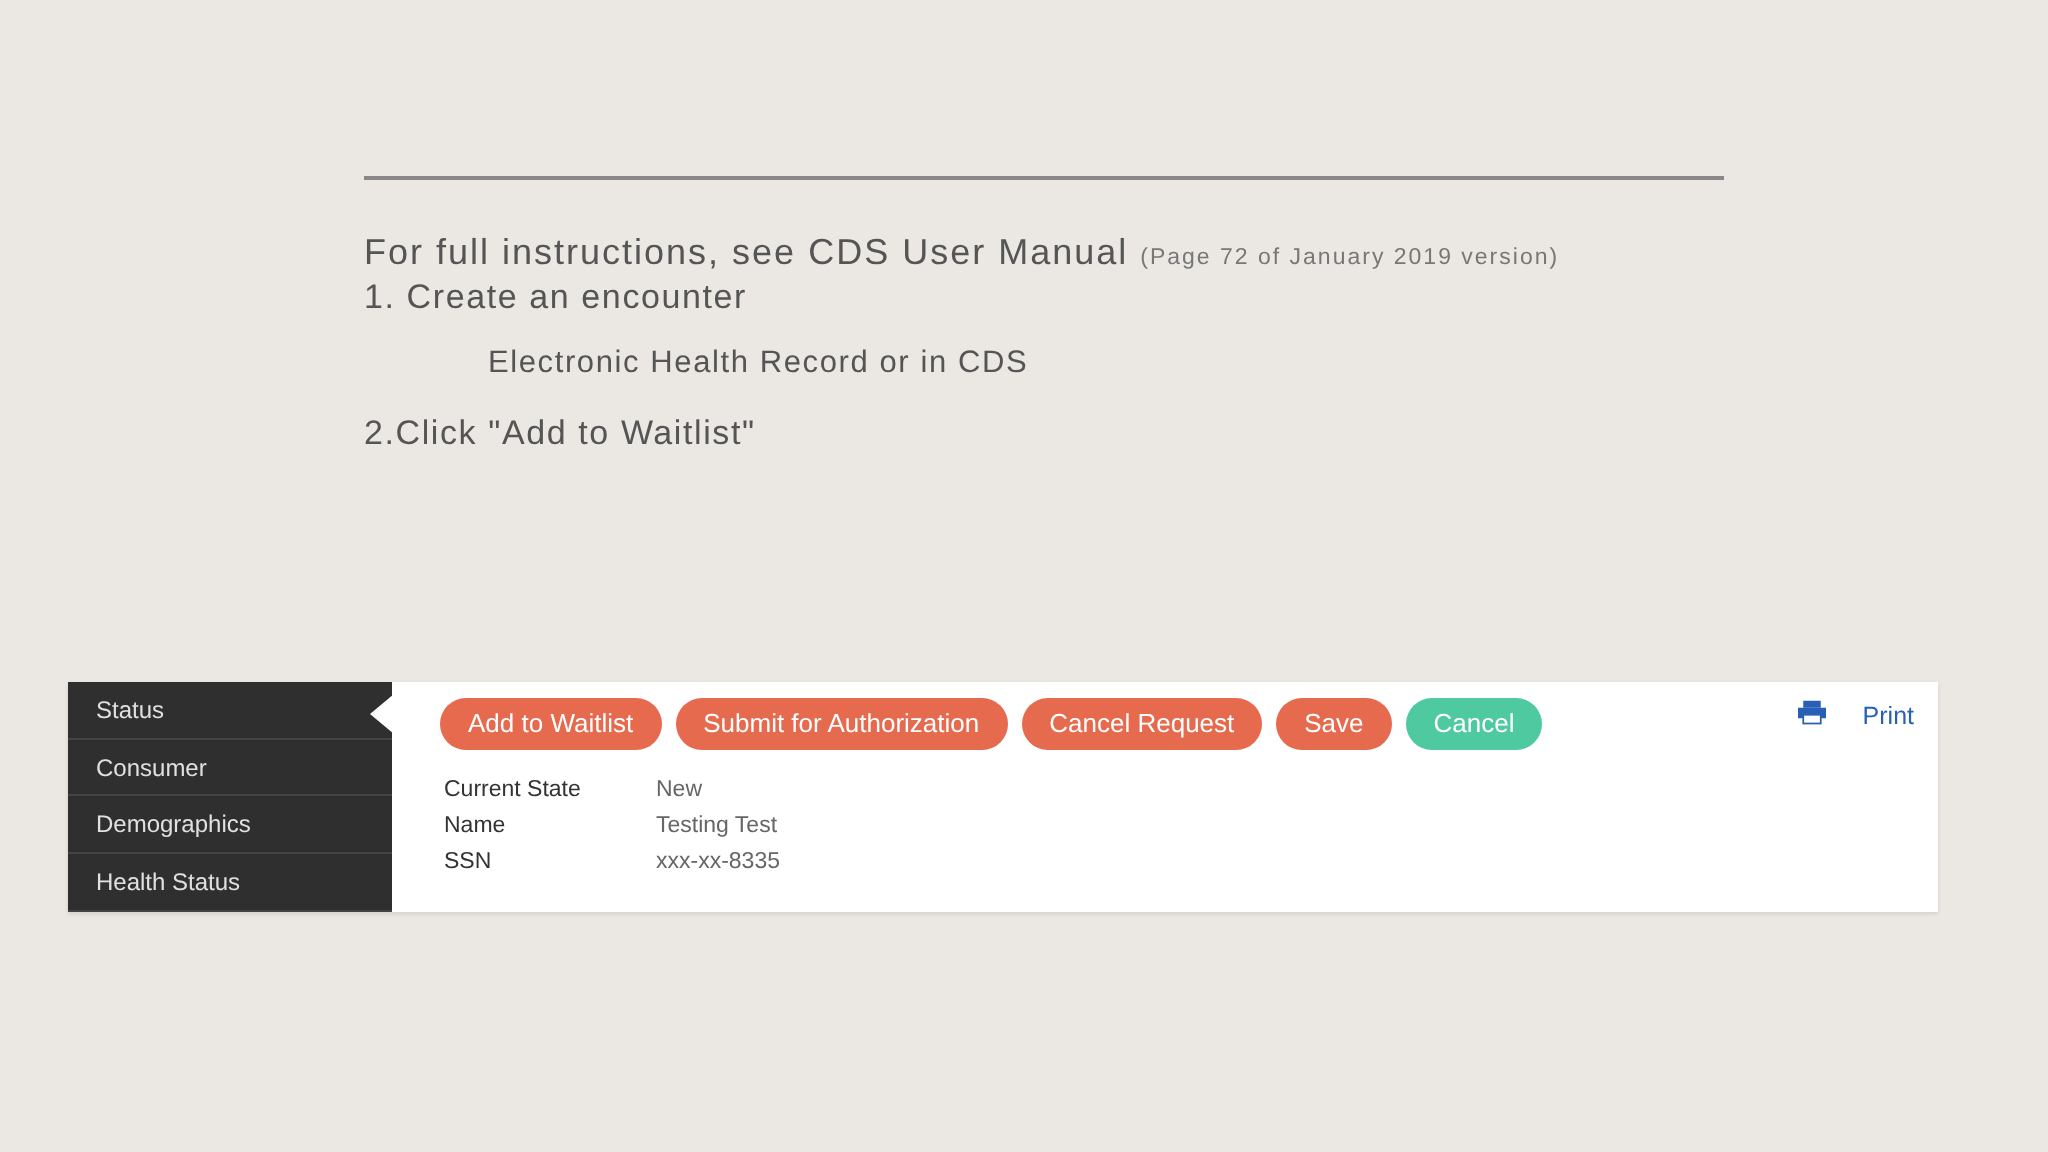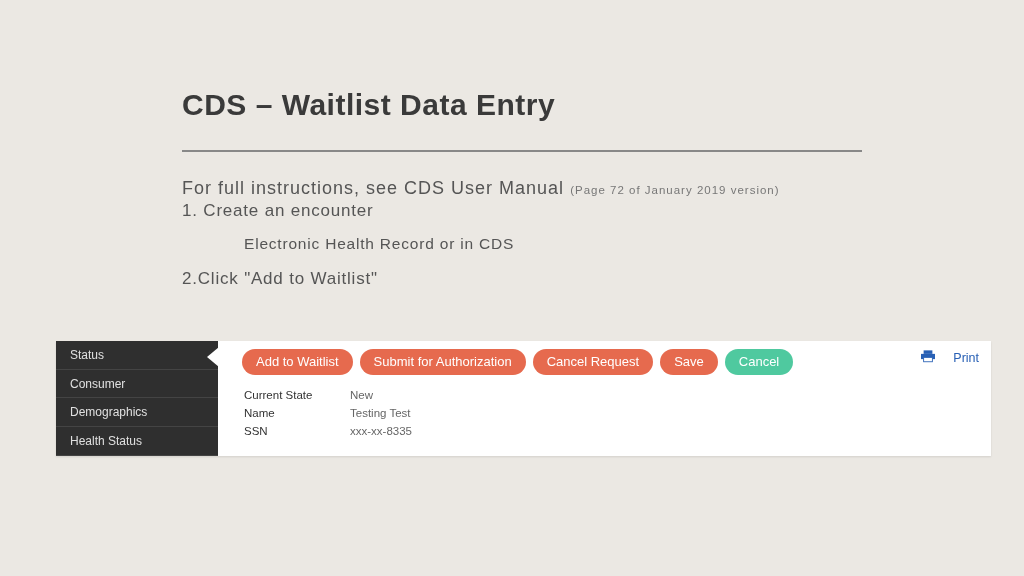--- a/index.html
+++ b/index.html
@@ -47,21 +47,21 @@
     .substep {
       font-size: 15.5px;
       color: #555;
       letter-spacing: 0.8px;
       margin-left: 62px;
       margin-bottom: 16px;
     }
     
     .app-panel {
       position: absolute;
-      left: 56px;
+      left: 34px;
       top: 341px;
       width: 935px;
       height: 115px;
       background: #fff;
       display: flex;
       font-family: 'Segoe UI', Arial, sans-serif;
       box-shadow: 0 1px 2px rgba(0,0,0,0.1);
     }
     .sidebar {
       width: 162px;
@@ -138,21 +138,20 @@
       color: #333;
     }
     .detail-value {
       color: #666;
     }
   </style>
 </head>
 <body>
 
 <div class="slide-content">
-  <h1 class="title">CDS – Waitlist Data Entry</h1>
   <div class="divider"></div>
   <p class="instruction-line">
     <span>For full instructions, see CDS User Manual </span><span class="small">(Page 72 of January 2019 version)</span>
   </p>
   <p class="step">1. Create an encounter</p>
   <p class="substep">Electronic Health Record or in CDS</p>
   <p class="step">2.Click "Add to Waitlist"</p>
 </div>
 
 <div class="app-panel">

